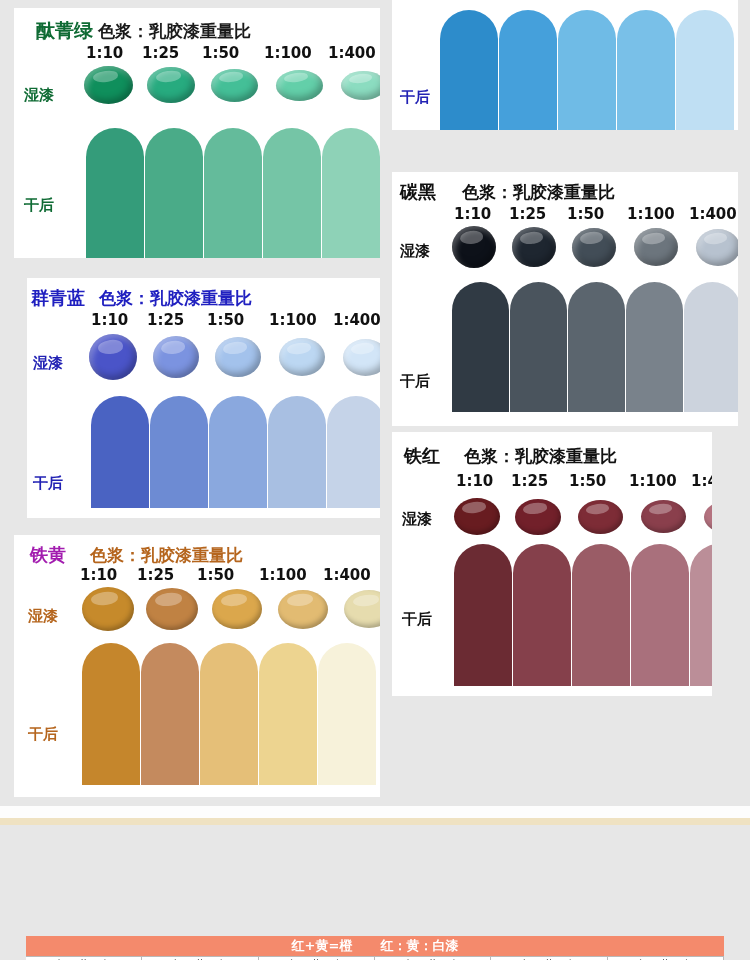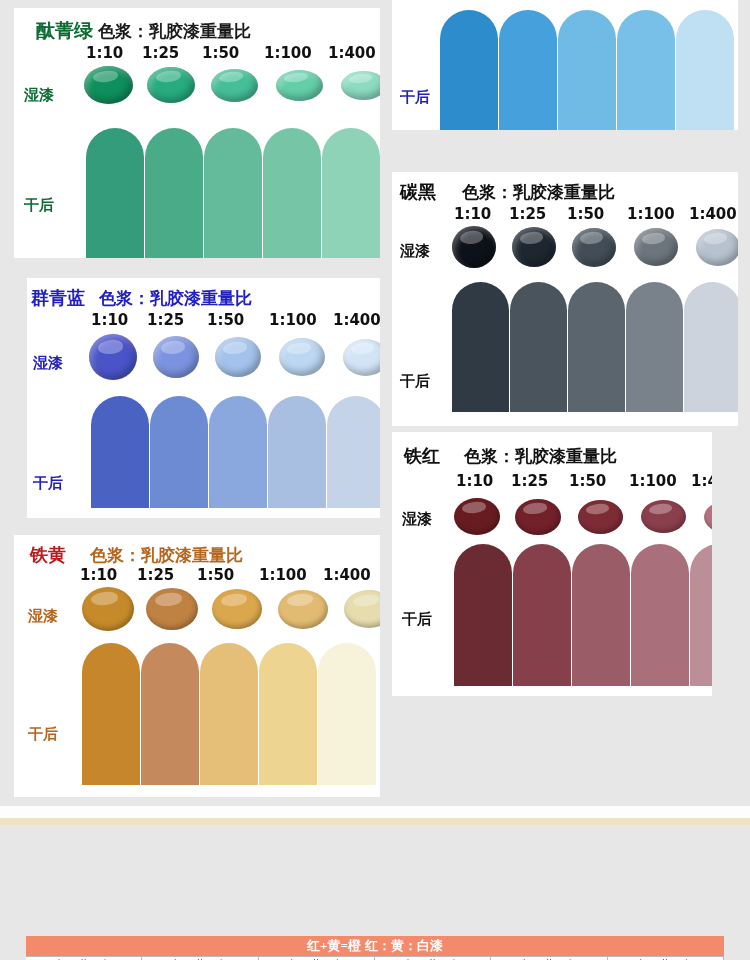--- a/index.html
+++ b/index.html
@@ -92,21 +92,21 @@
   }
   #mix-table-head{
     position:absolute;
     background:#f48a6c;
     color:#ffffff;
     font-weight:bold;
     font-size:13px;
     display:flex;align-items:center;justify-content:center;
     box-sizing:border-box;
   }
-  #mix-table-head .seg{margin:0 2px;white-space:nowrap;font-family:Liberation Serif, serif;}
+  #mix-table-head .seg{margin:0 14px;white-space:nowrap;}
   #mix-table-row{
     position:absolute;display:flex;
     box-sizing:border-box;
     background:#ffffff;
     border-top:1px solid #b9b9b9;
   }
   #mix-table-row .cell{
     flex:1 1 0;
     border-right:1px solid #b9b9b9;
     font-size:11px;color:#333;
@@ -226,21 +226,21 @@
       <div class="swatch" style="width:57px;height:130px;background:#4a545d;"></div>
       <div class="swatch" style="width:57px;height:130px;background:#5b656e;"></div>
       <div class="swatch" style="width:57px;height:130px;background:#79828b;"></div>
       <div class="swatch" style="width:57px;height:130px;background:#ccd3dd;"></div>
     </div>
   </div>
 </div>
 
 <div class="card" style="left:14px;top:535px;width:366px;height:262px;">
   <div class="card-inner">
-    <div class="pigment-name" style="left:16px;top:8px;font-size:18px;color:#b91c1c;">铁黄</div>
+    <div class="pigment-name" style="left:16px;top:8px;font-size:18px;color:#a21caf;">铁黄</div>
     <div class="ratio-head" style="left:76px;top:9px;font-size:17px;color:#b5651d;">色浆：乳胶漆重量比</div>
 
     <div class="ratios" style="left:66px;top:31px;">
       <span style="width:57px;">1:10</span>
       <span style="width:60px;">1:25</span>
       <span style="width:62px;">1:50</span>
       <span style="width:64px;">1:100</span>
       <span style="width:56px;">1:400</span>
     </div>
 

